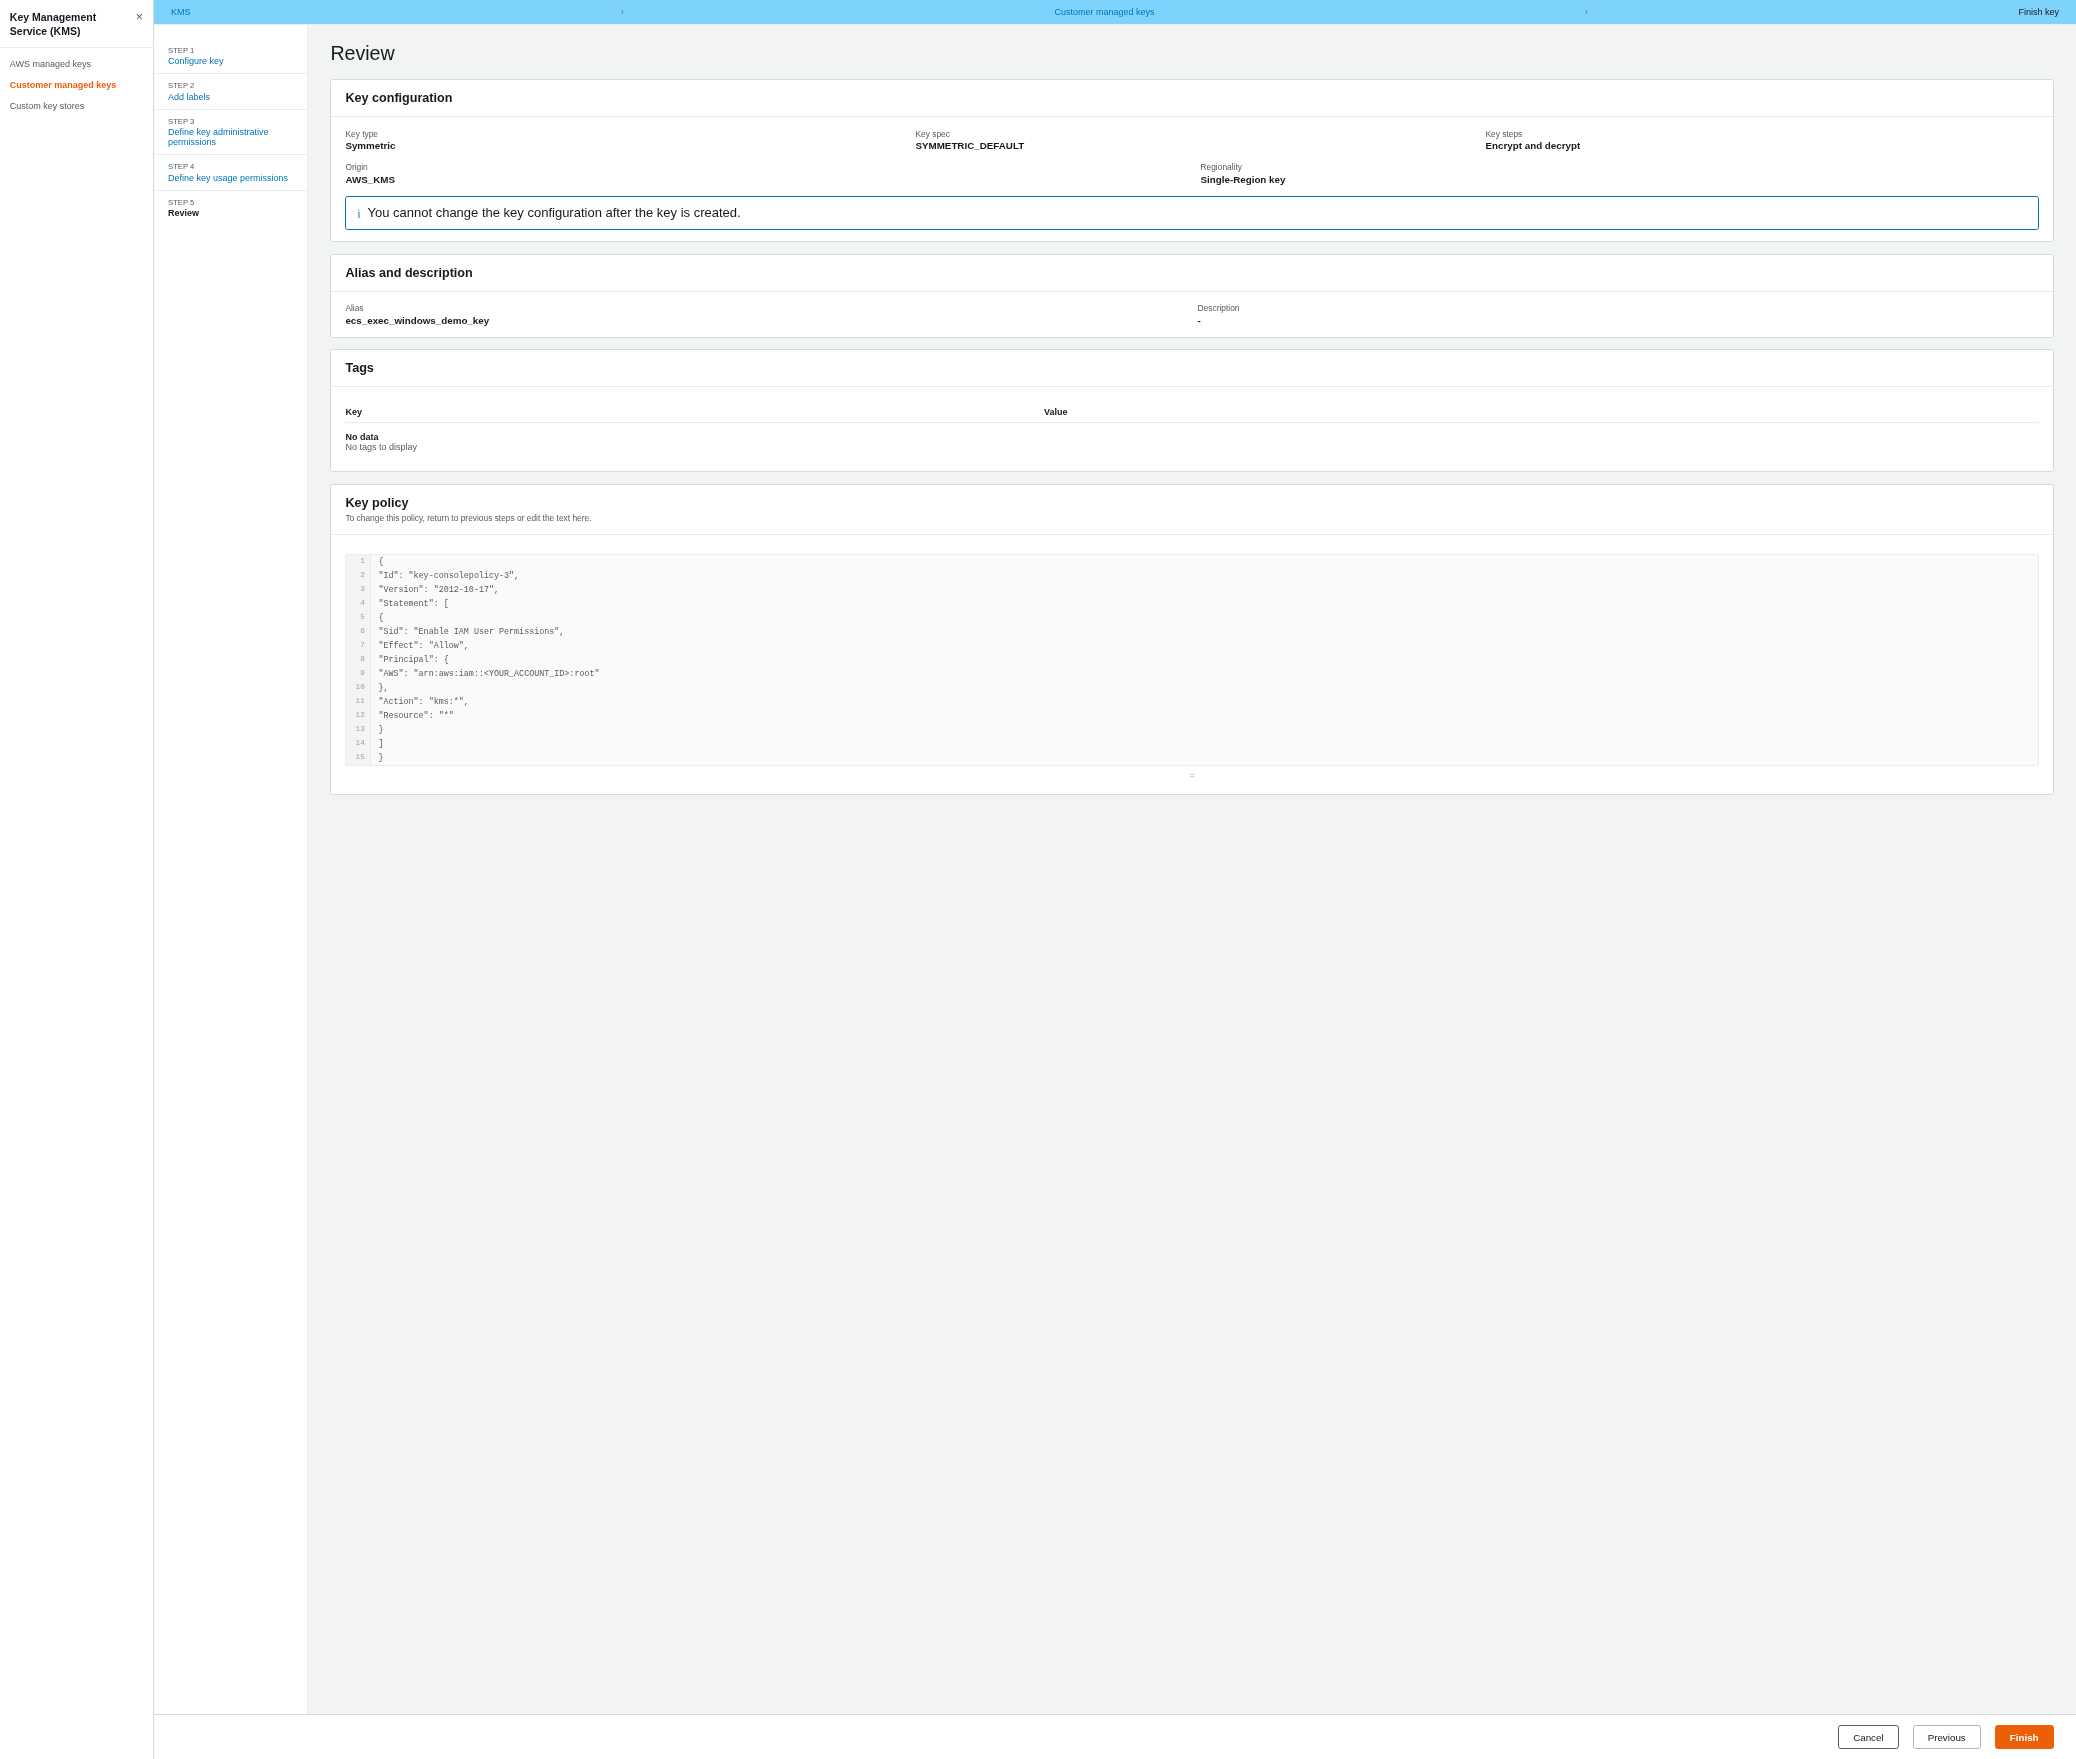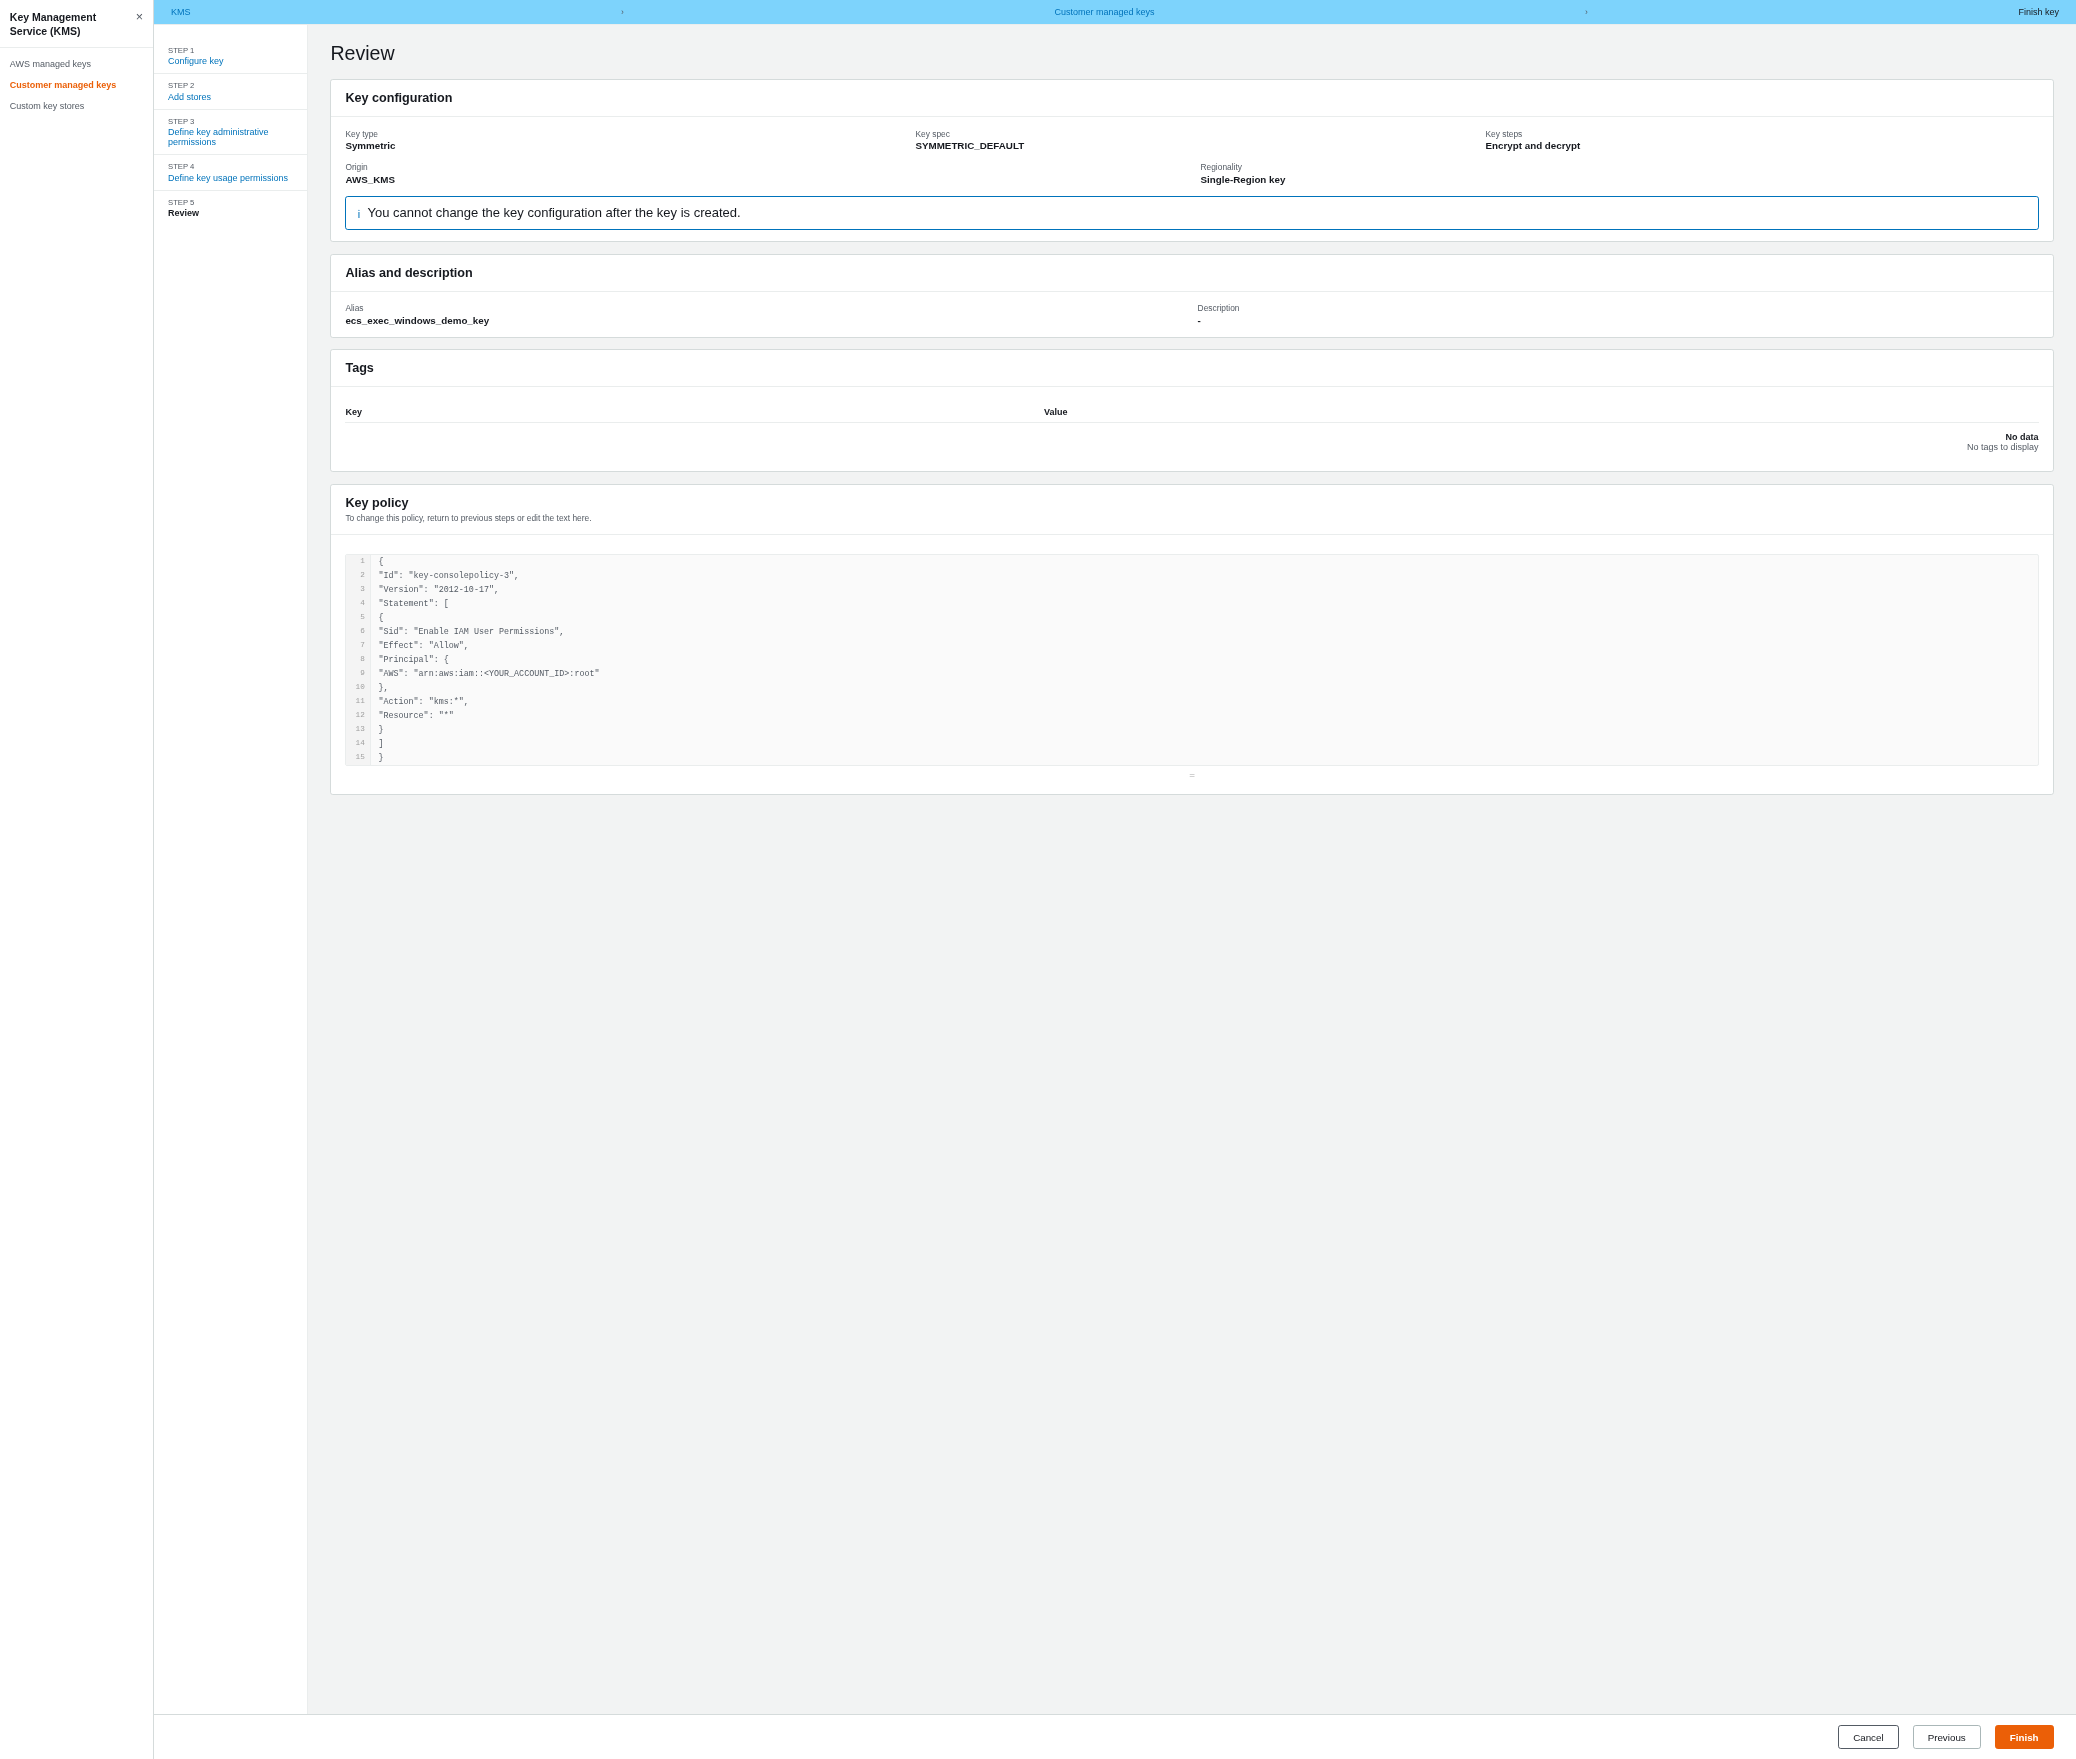--- a/index.html
+++ b/index.html
@@ -55,21 +55,21 @@
     .info-box { border: 0.7px solid #0073bb; border-radius: 2.8px; padding: 8.4px 11.2px; background: #fff; display: flex; align-items: flex-start; gap: 7px; margin-top: 11.2px; }
     .info-icon { color: #0073bb; font-size: 11.2px; flex-shrink: 0; margin-top: 0.7px; }
     .info-text { font-size: 13px; color: #16191f; }
 
     
     .alias-grid { display: grid; grid-template-columns: 1fr 1fr; gap: 11.2px; }
 
     
     .tags-table { width: 100%; border-collapse: collapse; margin-top: 2.8px; }
     .tags-table th { text-align: left; font-size: 9px; font-weight: 700; padding: 5.6px 0; border-bottom: 0.7px solid #eaeded; color: #16191f; }
-    .tags-table td { padding: 8.4px 0; font-size: 9px; color: #545b64; text-align: right; }
+    .tags-table td { padding: 8.4px 0; font-size: 9px; color: #545b64; text-align: left; }
     .no-data-label { font-weight: 700; color: #16191f; }
 
     
     .policy-subtitle { font-size: 8.4px; color: #545b64; margin-top: 2.8px; }
     .code-editor { background: #fafafa; border: 0.7px solid #eaeded; border-radius: 2.1px; margin-top: 8.4px; font-family: "Courier New", Courier, monospace; font-size: 8.4px; overflow-y: auto; max-height: 224px; }
     .code-line { display: flex; min-height: 14px; }
     .line-num { min-width: 25px; text-align: right; padding: 1.4px 5.6px 1.4px 0; color: #a0a0a0; font-size: 7.7px; user-select: none; border-right: 0.7px solid #eaeded; background: #f4f4f4; }
     .line-content { padding: 1.4px 0 1.4px 7px; color: #545b64; }
     .scrollbar-hint { text-align: center; padding: 2.8px; color: #aaa; font-size: 9.8px; }
 
@@ -110,21 +110,21 @@
 
   <div class="content-wrapper">
 
     <div class="steps-panel">
       <div class="step-item">
         <div class="step-label">Step 1</div>
         <div class="step-name">Configure key</div>
       </div>
       <div class="step-item">
         <div class="step-label">Step 2</div>
-        <div class="step-name">Add stores</div>
+        <div class="step-name">Add labels</div>
       </div>
       <div class="step-item">
         <div class="step-label">Step 3</div>
         <div class="step-name">Define key administrative permissions</div>
       </div>
       <div class="step-item">
         <div class="step-label">Step 4</div>
         <div class="step-name">Define key usage permissions</div>
       </div>
       <div class="step-item">

